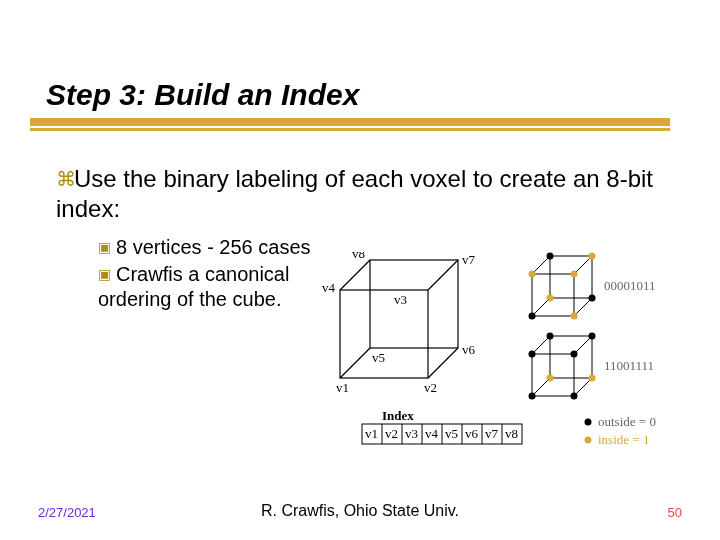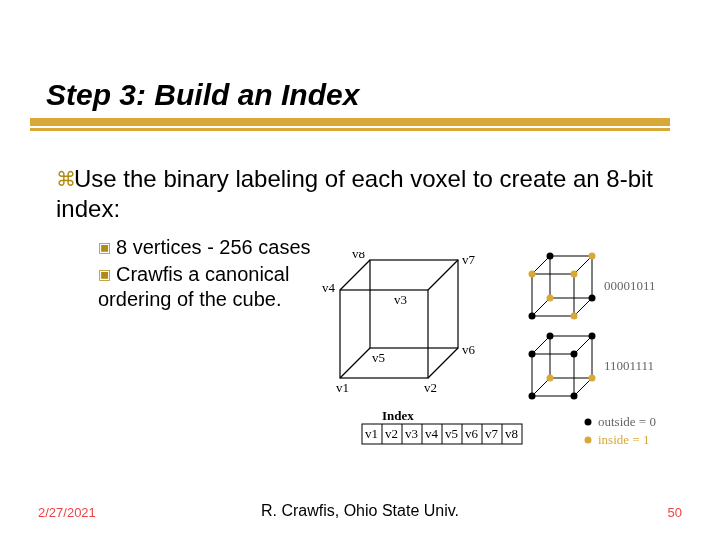--- a/index.html
+++ b/index.html
@@ -66,21 +66,21 @@
     font-size: 14px;
     display: inline-block;
     width: 18px;
     vertical-align: 2px;
   }
   .footer-date {
     position: absolute;
     bottom: 20px;
     left: 38px;
     font-size: 13px;
-    color: #ef4444;
+    color: #6d28d9;
   }
   .footer-center {
     position: absolute;
     bottom: 20px;
     left: 0; right: 0;
     text-align: center;
     font-size: 16px;
     color: #000;
   }
   .footer-page {

